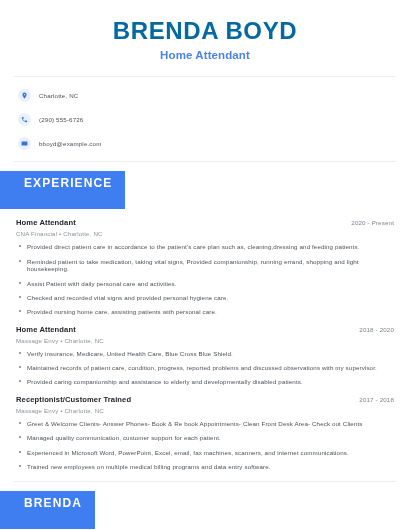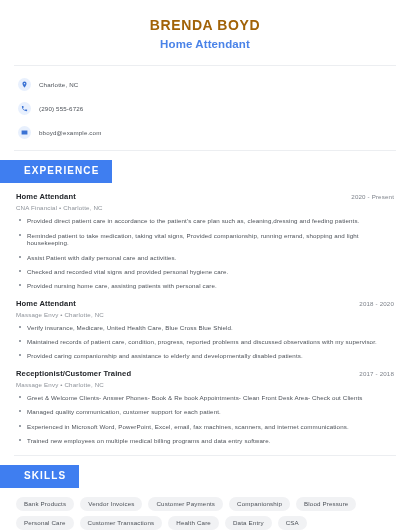--- a/index.html
+++ b/index.html
@@ -7,22 +7,22 @@
     width:410px; height:530px;
     background:#ffffff;
     font-family:"Liberation Sans", sans-serif;
     -webkit-font-smoothing:antialiased;
   }
   .resume { width:410px; height:530px; position:relative; overflow:hidden; padding:0 14px; }
 
   
   .header { text-align:center; padding-top:18px; }
   .name {
-    font-size:14px; font-weight:bold; letter-spacing:0.6px;
-    color:#a16207; line-height:1.1;
+    font-size:24px; font-weight:bold; letter-spacing:0.6px;
+    color:#0369a1; line-height:1.1;
   }
   .job-title {
     font-size:11.5px; font-weight:bold; color:#4a83e8;
     margin-top:5px; letter-spacing:0.1px;
   }
 
   .divider { height:1px; background:#eceef1; margin:0; }
   .divider.d1 { margin-top:15px; }
   .divider.d2 { margin-top:9px; }
   .divider.d3 { margin-top:10px; }
@@ -35,22 +35,22 @@
     background:#e8f0fd; display:flex; align-items:center; justify-content:center;
     flex:0 0 13px;
   }
   .ic svg { width:7px; height:7px; display:block; }
   .ic svg path, .ic svg rect, .ic svg polygon { fill:#3a72d4; }
   .contact-text { font-size:6.2px; color:#4c5158; margin-left:8px; letter-spacing:0.15px; }
 
   
   .section-badge {
     display:inline-block; background:#3f7ef0; color:#ffffff;
-    font-size:10px; font-weight:bold; letter-spacing:1.1px;
-    padding:5px 13px 7px 10px;
+    font-size:12px; font-weight:bold; letter-spacing:1.1px;
+    padding:5px 13px 19px 10px;
     margin-left:-14px; padding-left:24px;
   }
   .badge-wrap { margin-top:9px; }
 
   
   .exp-list { padding:0 2px; }
   .job { margin-top:9px; }
   .job-head { display:flex; align-items:baseline; justify-content:space-between; }
   .job-role { font-size:7.6px; font-weight:bold; color:#23262b; letter-spacing:0.1px; }
   .job-dates { font-size:6.2px; color:#7d828a; letter-spacing:0.15px; white-space:nowrap; }
@@ -164,21 +164,21 @@
         <li>Experienced in Microsoft Word, PowerPoint, Excel, email, fax machines, scanners, and internet communications.</li>
         <li>Trained new employees on multiple medical billing programs and data entry software.</li>
       </ul>
     </div>
 
   </div>
 
   <div class="divider d3"></div>
 
   <div class="badge-wrap">
-    <span class="section-badge">SKILLS</span>
+    <span class="section-badge">BRENDA</span>
   </div>
 
   <div class="skills">
     <span class="skill">Bank Products</span>
     <span class="skill">Vendor Invoices</span>
     <span class="skill">Customer Payments</span>
     <span class="skill">Companionship</span>
     <span class="skill">Blood Pressure</span>
     <span class="skill">Personal Care</span>
     <span class="skill">Customer Transactions</span>

